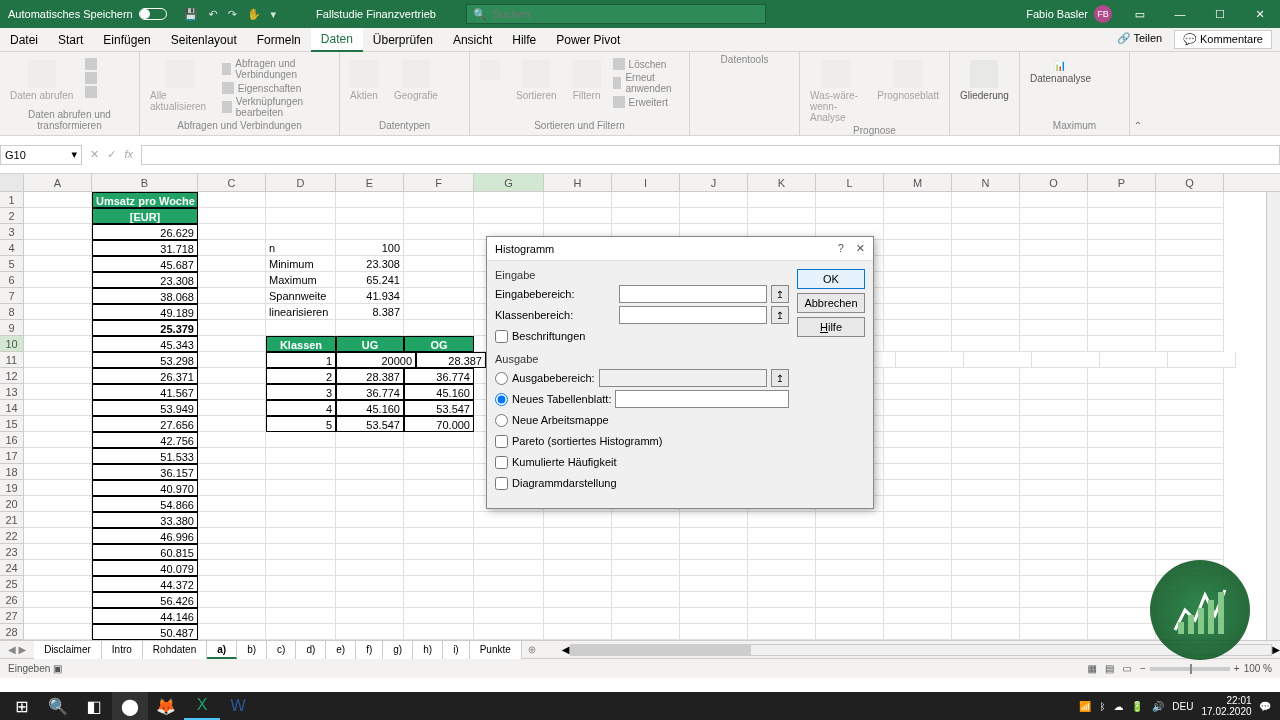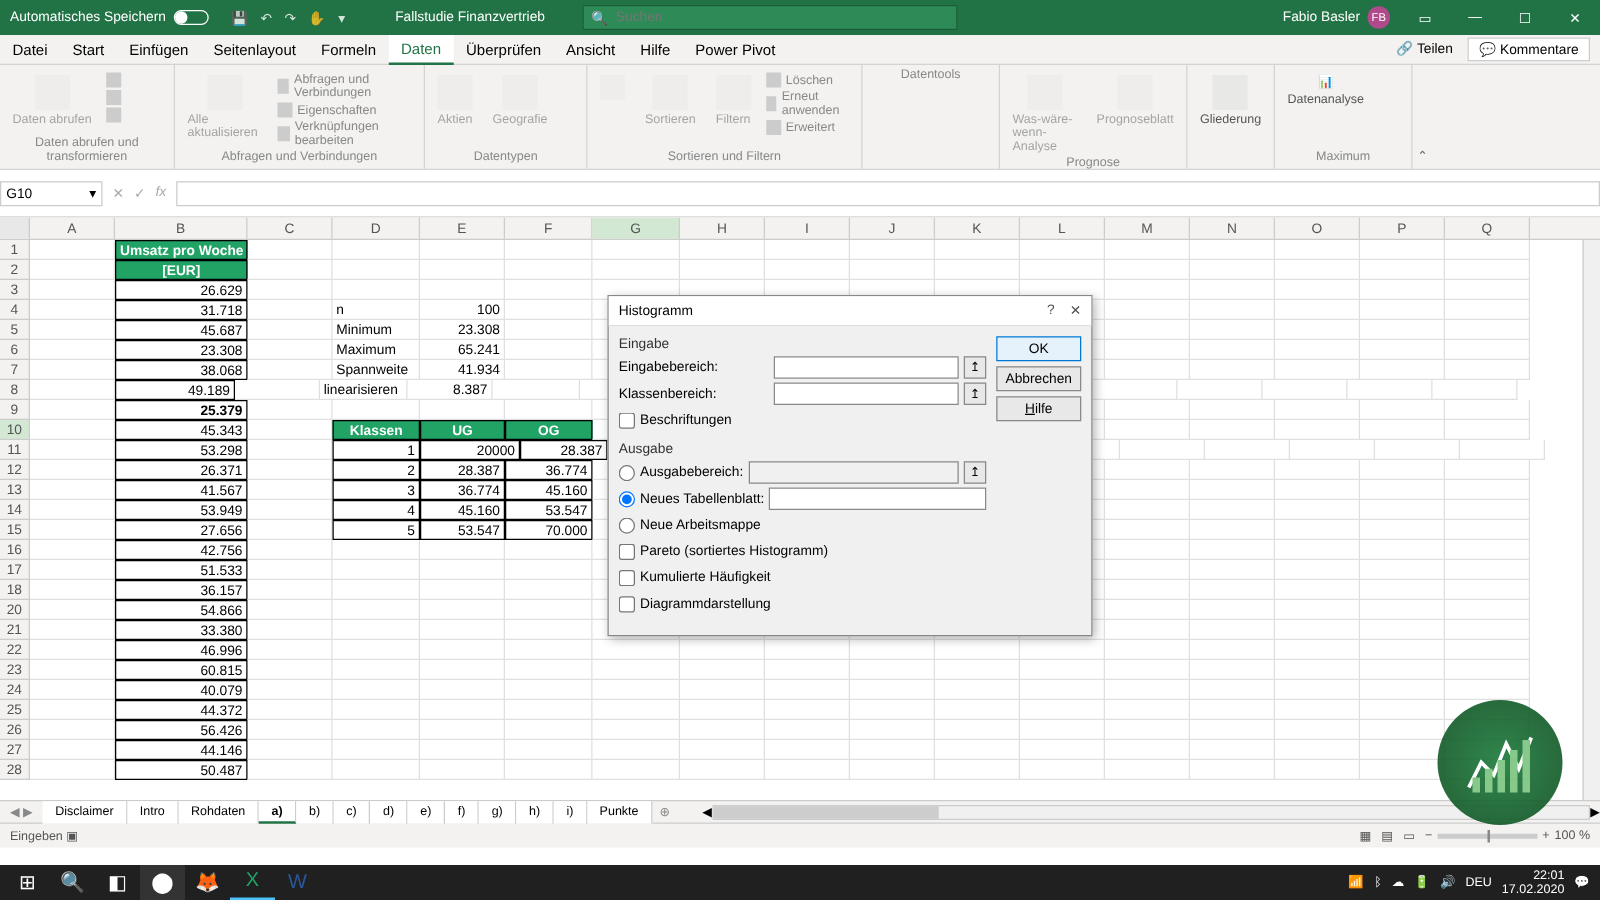--- a/index.html
+++ b/index.html
@@ -455,21 +455,21 @@
         <div class="cell" style="width: 68px;"></div>
         <div class="cell" style="width: 68px;"></div>
         <div class="cell" style="width: 68px;"></div>
         <div class="cell" style="width: 68px;"></div>
         <div class="cell" style="width: 68px;"></div>
         <div class="cell" style="width: 68px;"></div>
       </div>
       <div class="row">
         <div class="rh">8</div>
         <div class="cell" style="width: 68px;"></div>
-        <div class="cell boxed" style="width: 96px;">49.189</div>
+        <div class="cell boxed" style="width: 106px;">49.189</div>
         <div class="cell" style="width: 68px;"></div>
         <div class="cell l" style="width: 70px;">linearisieren</div>
         <div class="cell" style="width: 68px;">8.387</div>
         <div class="cell" style="width: 70px;"></div>
         <div class="cell" style="width: 70px;"></div>
         <div class="cell" style="width: 68px;"></div>
         <div class="cell" style="width: 68px;"></div>
         <div class="cell" style="width: 68px;"></div>
         <div class="cell" style="width: 68px;"></div>
         <div class="cell" style="width: 68px;"></div>
@@ -656,20 +656,40 @@
         <div class="cell" style="width: 68px;"></div>
         <div class="cell" style="width: 68px;"></div>
         <div class="cell" style="width: 68px;"></div>
         <div class="cell" style="width: 68px;"></div>
         <div class="cell" style="width: 68px;"></div>
       </div>
       <div class="row">
         <div class="rh">18</div>
         <div class="cell" style="width: 68px;"></div>
         <div class="cell boxed" style="width: 106px;">36.157</div>
+        <div class="cell" style="width: 68px;"></div>
+        <div class="cell" style="width: 70px;"></div>
+        <div class="cell" style="width: 68px;"></div>
+        <div class="cell" style="width: 70px;"></div>
+        <div class="cell" style="width: 70px;"></div>
+        <div class="cell" style="width: 68px;"></div>
+        <div class="cell" style="width: 68px;"></div>
+        <div class="cell" style="width: 68px;"></div>
+        <div class="cell" style="width: 68px;"></div>
+        <div class="cell" style="width: 68px;"></div>
+        <div class="cell" style="width: 68px;"></div>
+        <div class="cell" style="width: 68px;"></div>
+        <div class="cell" style="width: 68px;"></div>
+        <div class="cell" style="width: 68px;"></div>
+        <div class="cell" style="width: 68px;"></div>
+      </div>
+      <div class="row">
+        <div class="rh">19</div>
+        <div class="cell" style="width: 68px;"></div>
+        <div class="cell boxed" style="width: 106px;">40.970</div>
         <div class="cell" style="width: 68px;"></div>
         <div class="cell" style="width: 70px;"></div>
         <div class="cell" style="width: 68px;"></div>
         <div class="cell" style="width: 70px;"></div>
         <div class="cell" style="width: 70px;"></div>
         <div class="cell" style="width: 68px;"></div>
         <div class="cell" style="width: 68px;"></div>
         <div class="cell" style="width: 68px;"></div>
         <div class="cell" style="width: 68px;"></div>
         <div class="cell" style="width: 68px;"></div>

